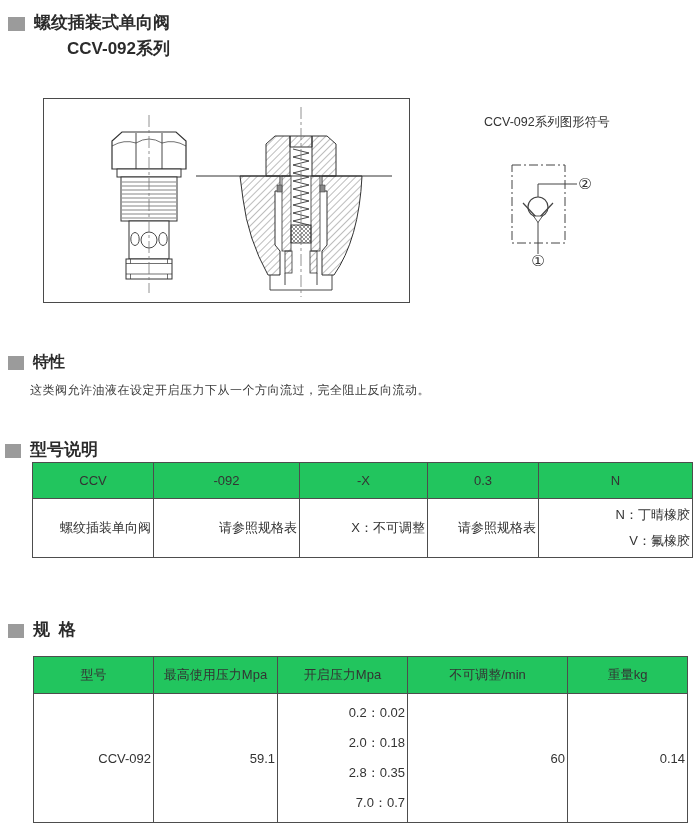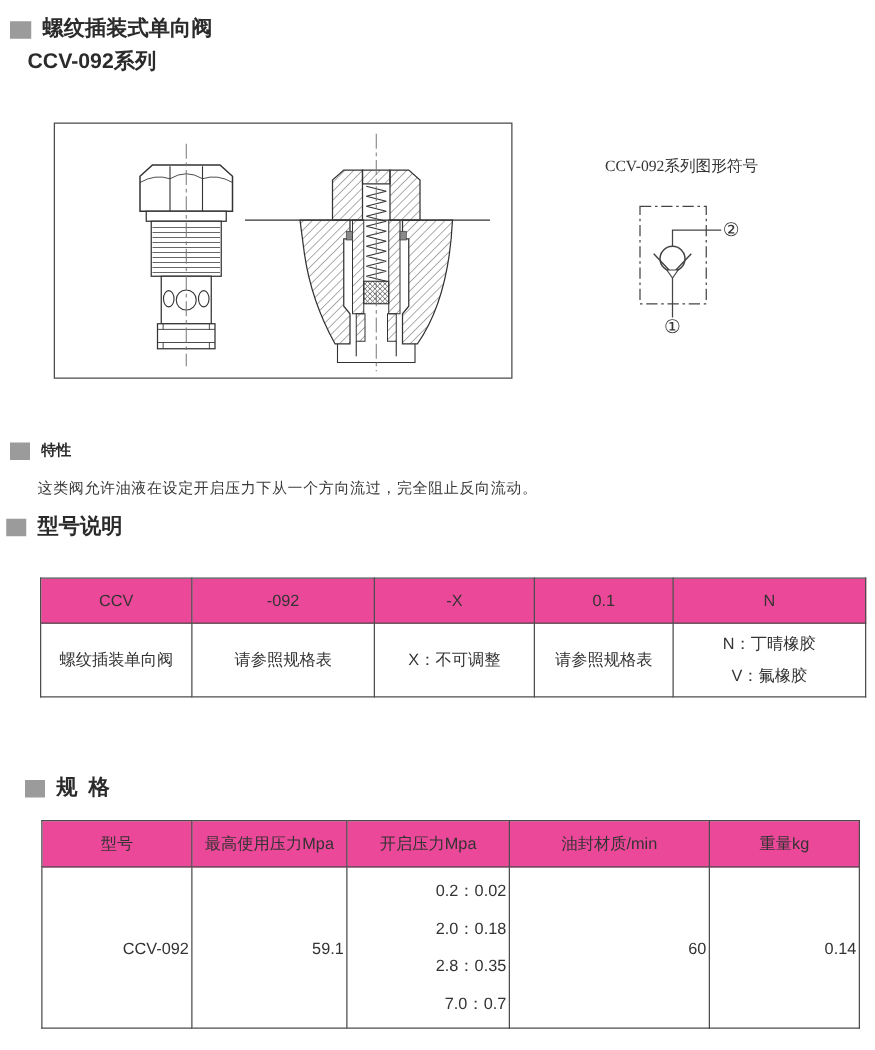--- a/index.html
+++ b/index.html
@@ -4,37 +4,37 @@
 <style>
   html,body{margin:0;padding:0;}
   body{
     width:700px;height:840px;position:relative;background:#ffffff;
     font-family:"Liberation Sans","DejaVu Sans",sans-serif;color:#333;
     overflow:hidden;
   }
   .abs{position:absolute;}
   .sq{display:inline-block;width:17px;height:14px;background:#9b9b9b;vertical-align:middle;margin-right:9px;}
   .sq.small{width:16px;height:14px;}
-  .doc-title{left:8px;top:10px;font-size:17px;font-weight:700;color:#2b2b2b;line-height:26px;}
+  .doc-title{left:8px;top:10px;font-size:17px;font-weight:700;color:#2b2b2b;line-height:26px;text-align:right;}
   .doc-title .line2{margin-left:14px;}
   .drawing-box{left:43px;top:98px;width:365px;height:203px;border:1px solid #4a4a4a;}
-  .symbol-caption{left:484px;top:125px;font-size:12.5px;color:#333;font-family:Liberation Serif, serif;}
+  .symbol-caption{left:484px;top:114px;font-size:12.5px;color:#333;}
   .section-heading{font-size:17px;font-weight:700;color:#2b2b2b;}
-  .feature-head{left:8px;top:352px;font-size:12px;}
+  .feature-head{left:8px;top:352px;font-size:16px;}
   .feature-body{left:30px;top:382px;font-size:12px;color:#3a3a3a;letter-spacing:0.5px;}
-  .model-head{left:5px;top:409px;}
-  .spec-head{left:8px;top:618px;letter-spacing:2px;margin-left:12px;}
+  .model-head{left:5px;top:438px;}
+  .spec-head{left:8px;top:618px;letter-spacing:2px;}
   table{border-collapse:collapse;table-layout:fixed;font-size:13px;color:#333;}
   td,th{border:1px solid #4d4d4d;text-align:center;vertical-align:middle;font-weight:400;padding:0 2px;}
-  .hdr td{background:#ec4899;}
+  .hdr td{background:#22c55e;}
   .model-table{left:32px;top:462px;}
   .spec-table{left:33px;top:656px;}
   .model-table .hdr td{height:35px;}
   .model-table .r2 td{height:38px;}
-  .model-table .r3 td{height:58px;}
+  .model-table .r3 td{height:58px;text-align:right;}
   .spec-table .hdr td{height:36px;}
   .spec-table .body td{height:128px;text-align:right;}
   .ml div{line-height:26px;}
   .op div{line-height:30px;}
   svg text{font-family:"Liberation Sans","DejaVu Sans",sans-serif;}
 </style>
 </head>
 <body>
 
 <div class="abs doc-title">
@@ -133,21 +133,21 @@
       <col style="width:146px">
       <col style="width:128px">
       <col style="width:111px">
       <col style="width:154px">
     </colgroup>
   <tbody>
       <tr class="hdr">
     <td>CCV</td>
     <td>-092</td>
     <td>-X</td>
-    <td>0.1</td>
+    <td>0.3</td>
     <td>N</td>
   </tr>
   <tr class="r3">
     <td>螺纹插装单向阀</td>
     <td>请参照规格表</td>
     <td>X：不可调整</td>
     <td>请参照规格表</td>
     <td class="ml">
       <div>N：丁晴橡胶</div>
       <div>V：氟橡胶</div>
@@ -164,21 +164,21 @@
       <col style="width:124px">
       <col style="width:130px">
       <col style="width:160px">
       <col style="width:120px">
     </colgroup>
   <tbody>
       <tr class="hdr">
     <td>型号</td>
     <td>最高使用压力Mpa</td>
     <td>开启压力Mpa</td>
-    <td>油封材质/min</td>
+    <td>不可调整/min</td>
     <td>重量kg</td>
   </tr>
   <tr class="body">
     <td>CCV-092</td>
     <td>59.1</td>
     <td class="op">
       <div>0.2：0.02</div>
       <div>2.0：0.18</div>
       <div>2.8：0.35</div>
       <div>7.0：0.7</div>

